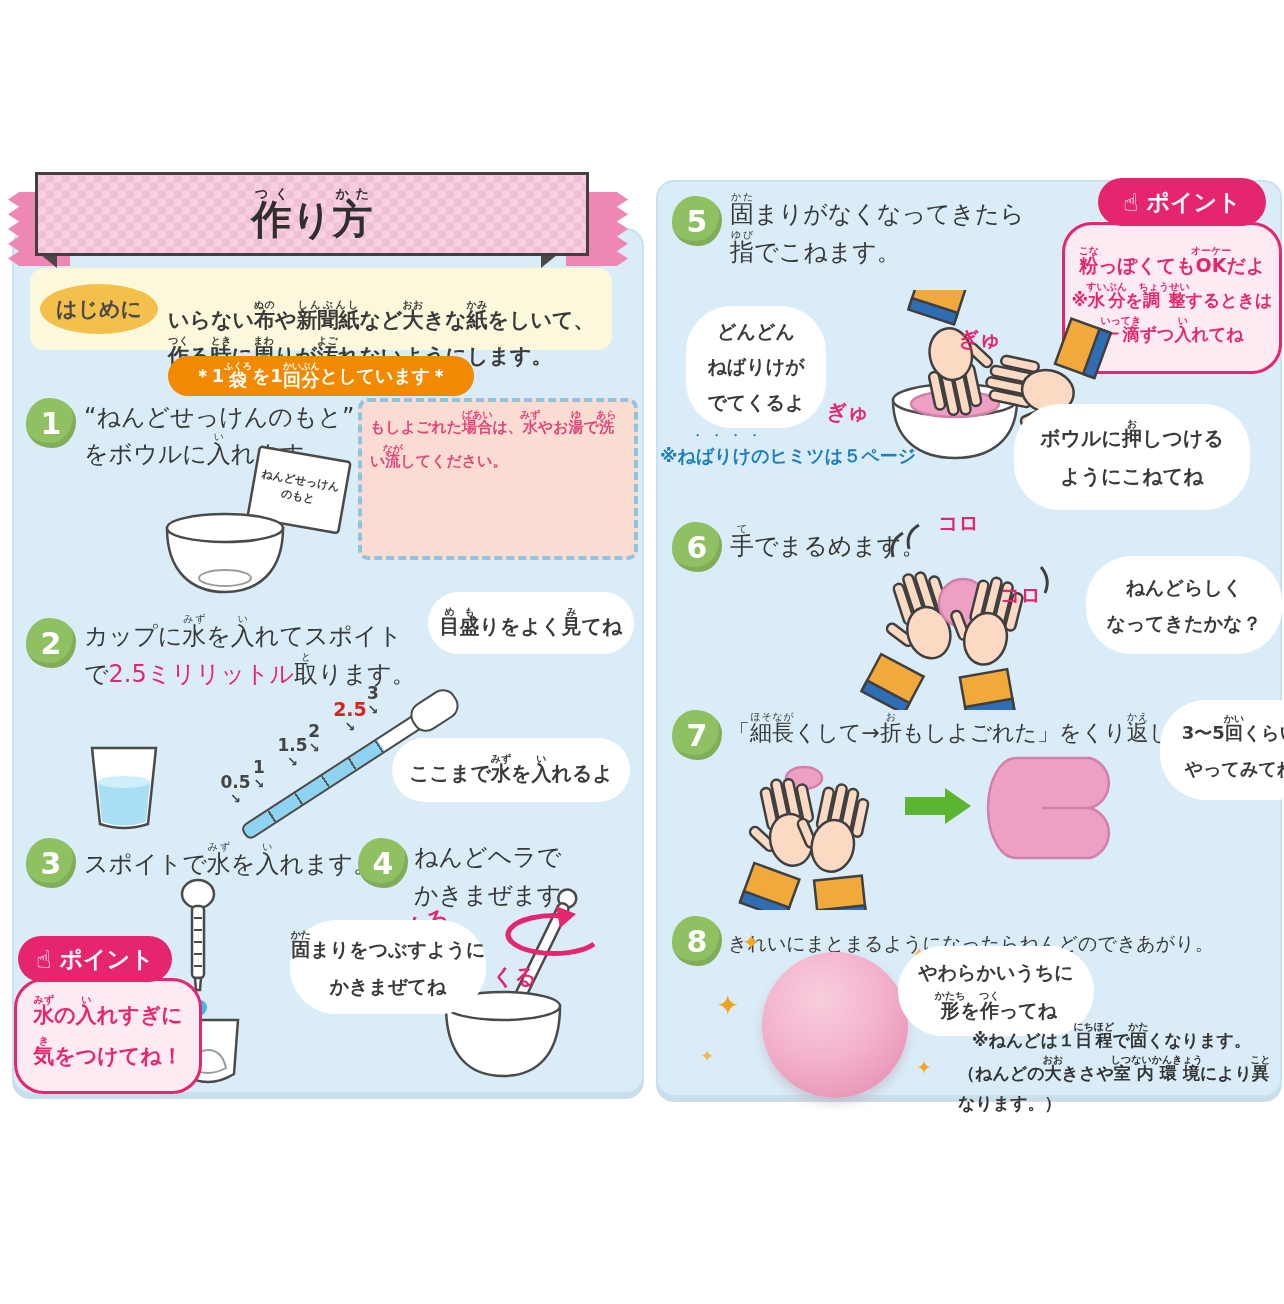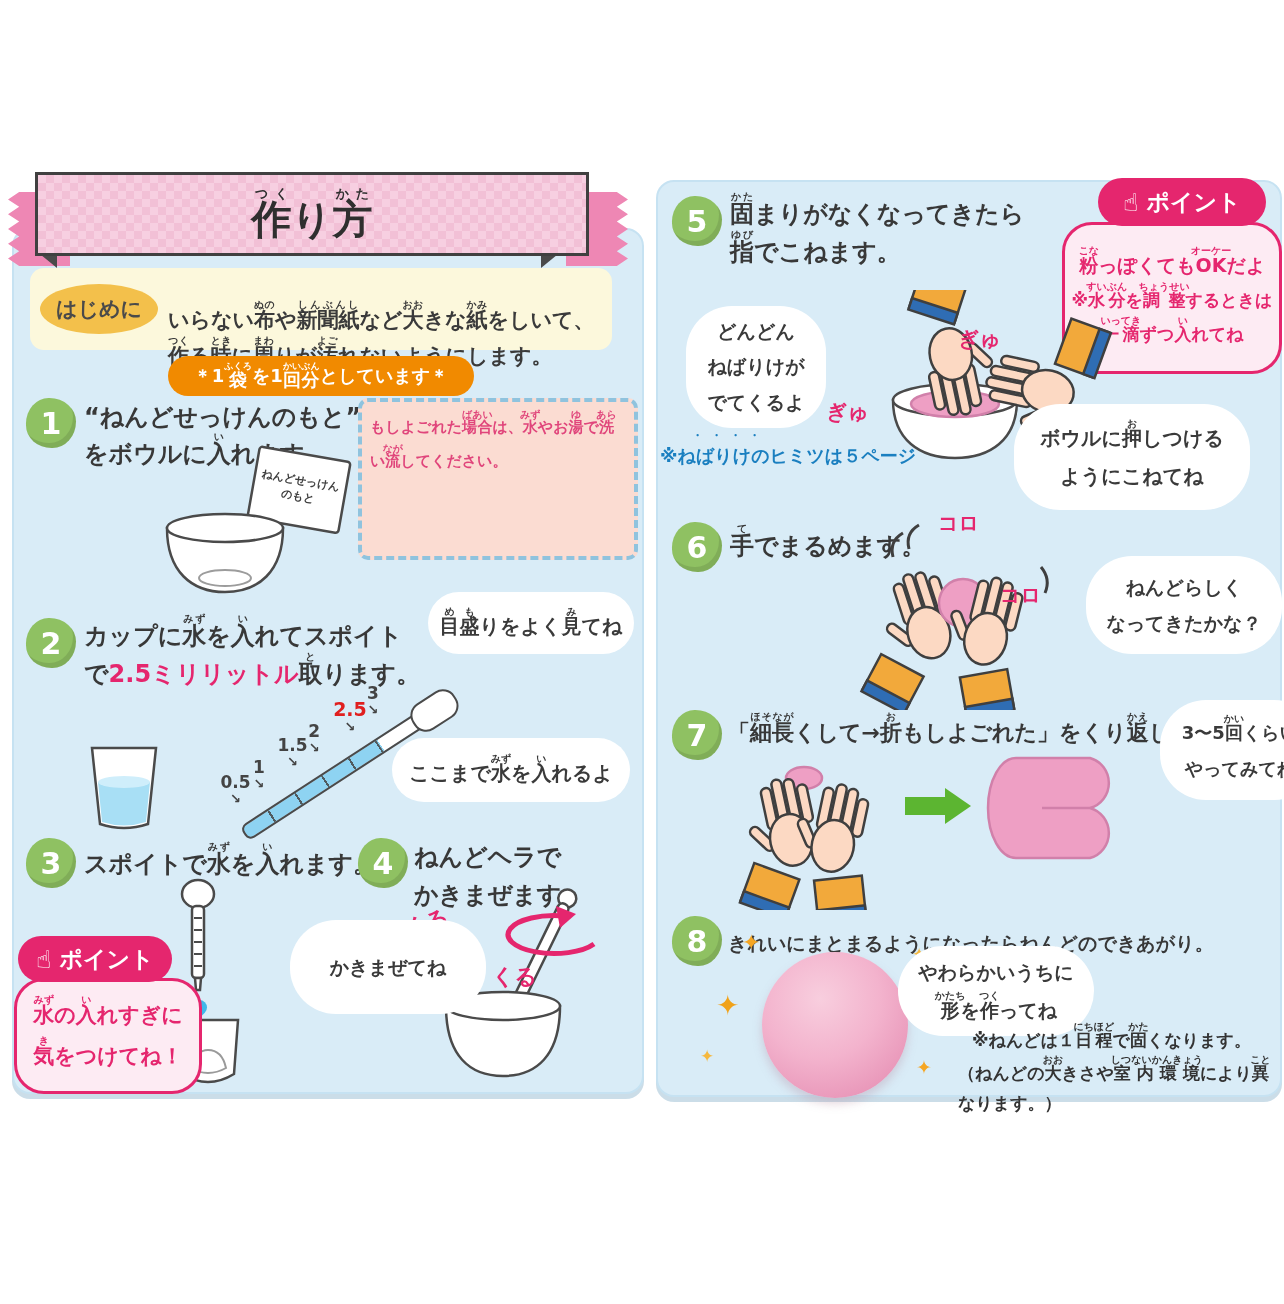--- a/index.html
+++ b/index.html
@@ -34,21 +34,21 @@
   .intro-text{position:absolute;font-weight:700;font-size:21px;line-height:40px;color:#3a3a3a;margin-top:28px;}
   .dose{position:absolute;background:#f18a00;color:#fff;border-radius:22px;display:flex;align-items:center;justify-content:center;font-weight:700;font-size:18px;}
   
   .badge{
     position:absolute;width:50px;height:50px;background:#8fc162;color:#fff;
     border-radius:46% 54% 48% 52%/52% 48% 54% 46%;
     display:flex;align-items:center;justify-content:center;
     font-size:30px;font-weight:700;
     box-shadow:inset -3px -5px 0 rgba(0,0,0,.10);
   }
-  .stext{position:absolute;font-weight:700;font-size:24px;line-height:42px;color:#383838;}
+  .stext{position:absolute;font-weight:400;font-size:24px;line-height:42px;color:#383838;}
   .stext rt,.intro-text rt,.cloud rt,.pcloud rt,.note1 rt,.noteH rt{font-size:10px;}
   .accent{color:#e5266e;}
   
   .cloud{position:absolute;background:#ffffff;border-radius:46px;display:flex;flex-direction:column;align-items:center;justify-content:center;font-weight:700;color:#3a3a3a;text-align:center;}
   .pcloud{position:absolute;background:#fdebf3;border:3px solid #e5266e;border-radius:30px;display:flex;flex-direction:column;align-items:center;justify-content:center;font-weight:700;color:#e5266e;text-align:center;}
   .ppill{position:absolute;background:#e5266e;border-radius:999px;color:#fff;display:flex;align-items:center;justify-content:center;gap:8px;font-weight:700;font-size:23px;z-index:4;}
   .ppill .hand{font-size:25px;line-height:1;}
   .note1{position:absolute;background:#fbdcd2;border:4px dashed #8fc3de;border-radius:10px;color:#e0457b;font-weight:700;font-size:15px;line-height:34px;padding:8px 8px;}
   .bluenote{position:absolute;color:#1a7fc0;font-weight:700;font-size:18px;}
   .noteH{position:absolute;font-weight:700;font-size:17px;line-height:30px;color:#333;}
@@ -204,20 +204,21 @@
   <polygon points="158,28 178,36 162,50" fill="#e5266e"></polygon>
   <g>
     <path class="ln" d="M48,128 C48,178 72,198 105,198 C138,198 162,178 162,128 Z"></path>
     <ellipse class="ln" cx="105" cy="128" rx="57" ry="14"></ellipse>
   </g>
 </svg>
 <div class="fx" style="left:404px;top:908px;transform:rotate(-18deg);font-size:22px;">くる</div>
 <div class="fx" style="left:492px;top:962px;font-size:22px;">くる</div>
 
 <div class="cloud" style="left:290px;top:920px;width:196px;height:94px;font-size:19px;line-height:1.9;">
+  <div><ruby>固<rt>かた</rt></ruby><span>まりをつぶすように</span></div>
   <div><span>かきまぜてね</span></div>
 </div>
 
 <div class="panel" style="left:656px;top:180px;width:622px;height:913px;"></div>
 
 <div class="badge" style="left:672px;top:196px;">5</div>
 <div class="stext" style="left:730px;top:192px;"><ruby>固<rt>かた</rt></ruby><span>まりがなくなってきたら</span></div>
 <div class="stext" style="left:730px;top:230px;"><ruby>指<rt>ゆび</rt></ruby><span>でこねます。</span></div>
 
 <div class="ppill" style="left:1098px;top:178px;width:168px;height:48px;">

